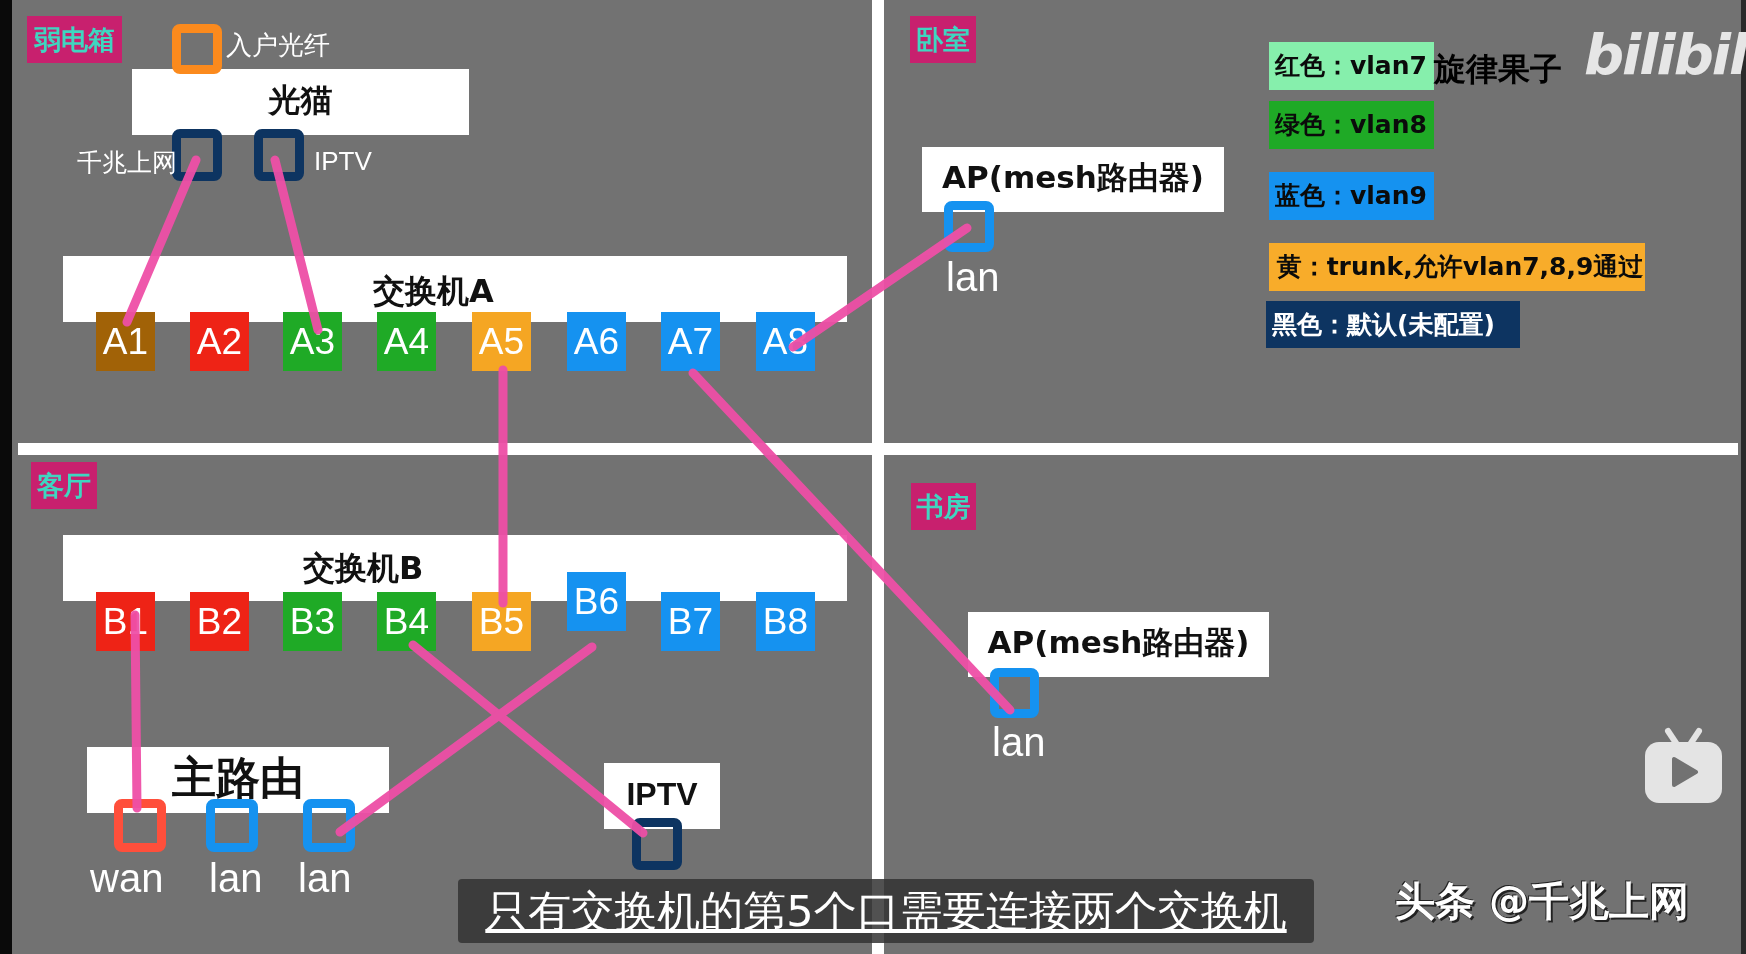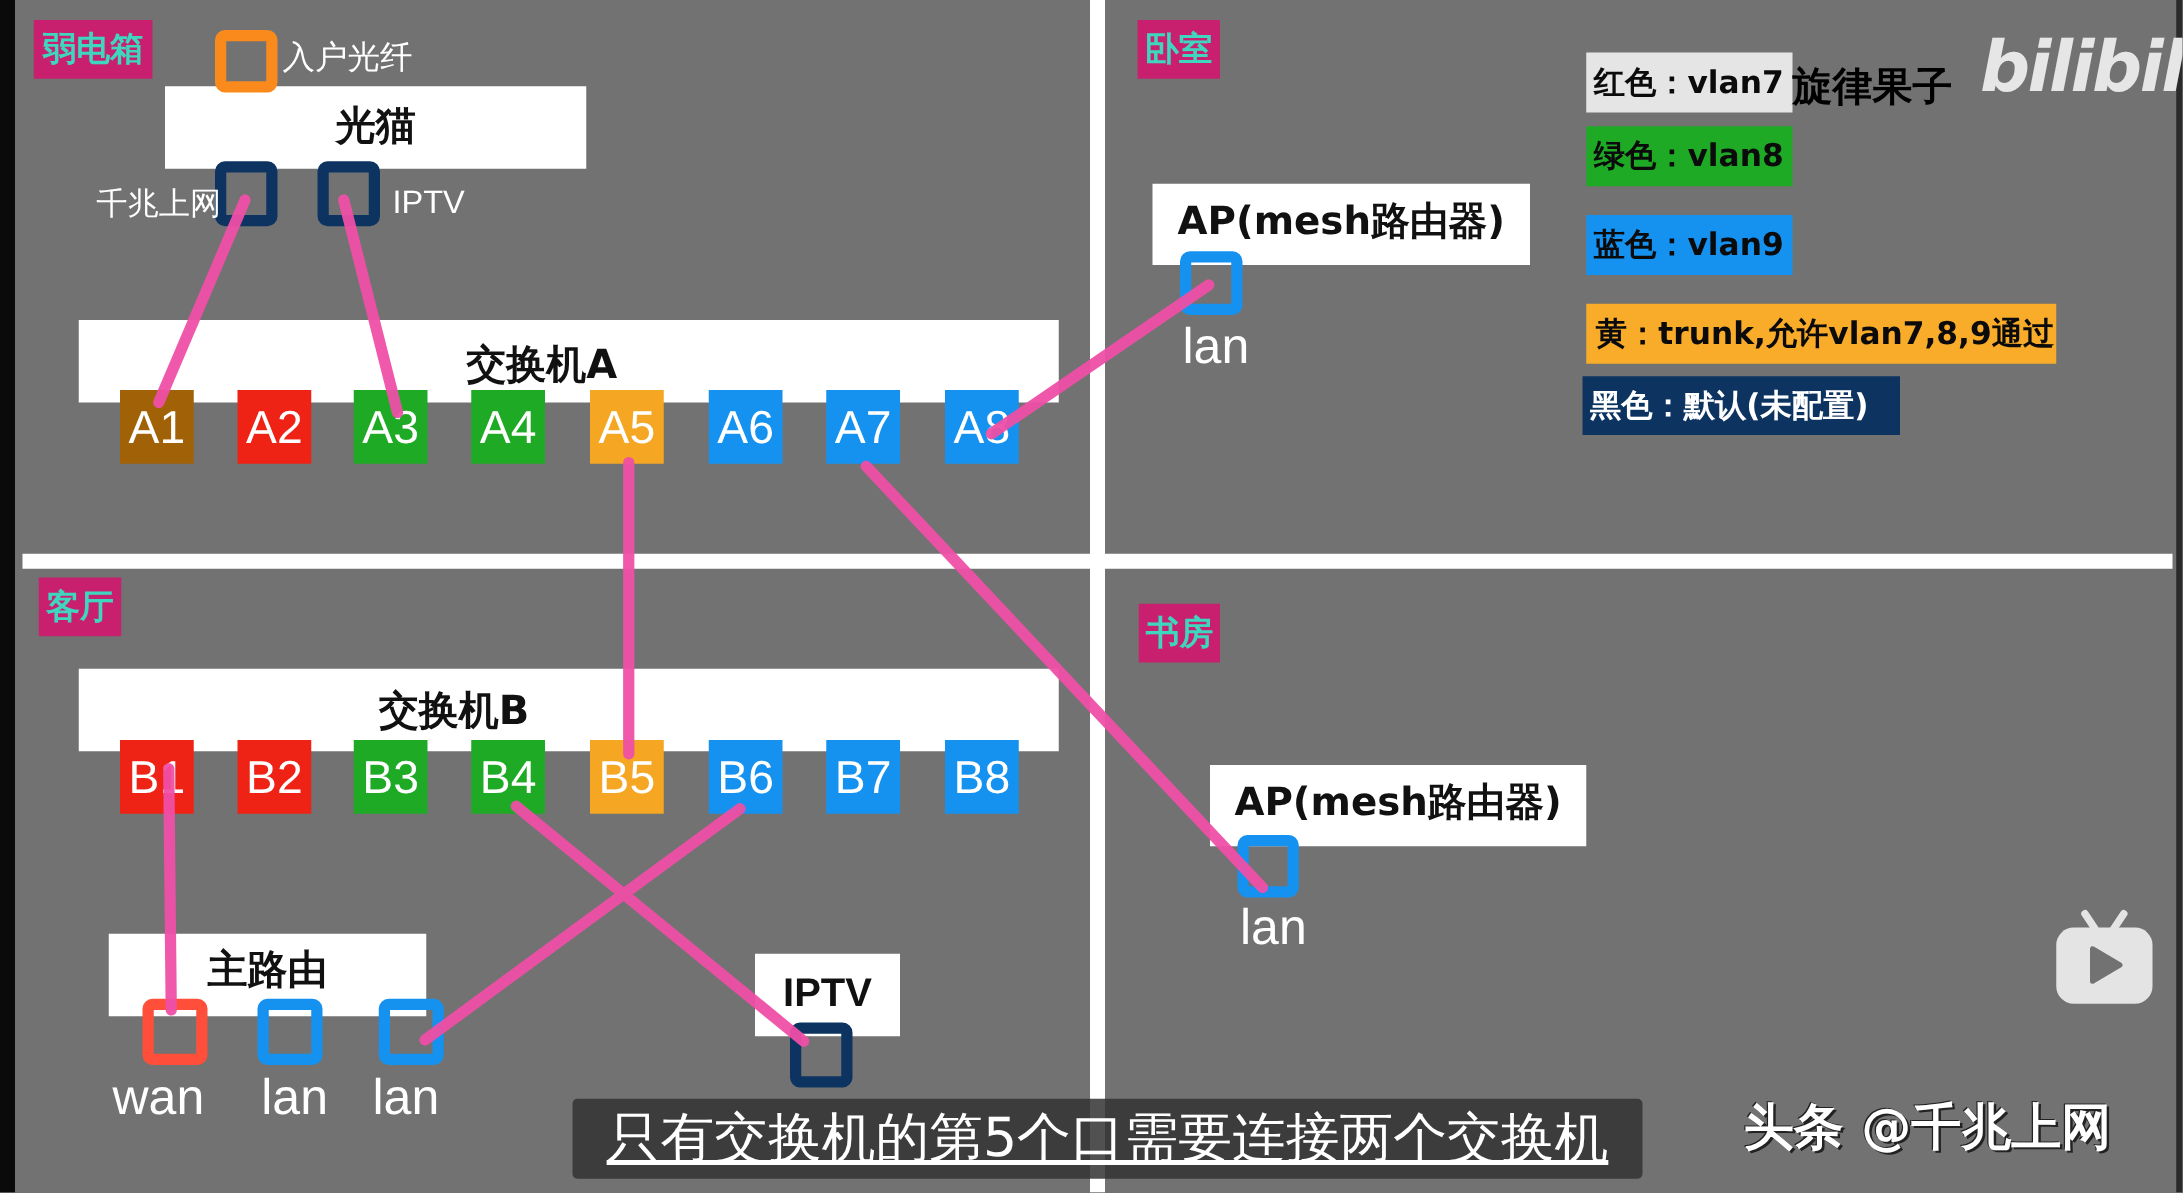--- a/index.html
+++ b/index.html
@@ -86,25 +86,25 @@
 <div class="abs port" style="left: 756px; top: 312px; background: rgb(21, 146, 240);"><span>A8</span></div>
 
 <div class="abs device" style="left:63px;top:535px;width:784px;height:66px;font-size:32px;line-height:66px;">
   <span style="position:absolute;left:240px;top:0px;">交换机B</span>
 </div>
 <div class="abs port" style="left: 96px; top: 592px; background: rgb(238, 35, 22);"><span>B1</span></div>
 <div class="abs port" style="left: 190px; top: 592px; background: rgb(238, 35, 22);"><span>B2</span></div>
 <div class="abs port" style="left: 283px; top: 592px; background: rgb(31, 170, 38);"><span>B3</span></div>
 <div class="abs port" style="left: 377px; top: 592px; background: rgb(31, 170, 38);"><span>B4</span></div>
 <div class="abs port" style="left: 472px; top: 592px; background: rgb(245, 166, 35);"><span>B5</span></div>
-<div class="abs port" style="left: 567px; top: 592px; background: rgb(21, 146, 240);"><span>B6</span></div>
+<div class="abs port" style="left: 567px; top: 572px; background: rgb(21, 146, 240);"><span>B6</span></div>
 <div class="abs port" style="left: 661px; top: 592px; background: rgb(21, 146, 240);"><span>B7</span></div>
 <div class="abs port" style="left: 756px; top: 592px; background: rgb(21, 146, 240);"><span>B8</span></div>
 
-<div class="abs device" style="left:87px;top:747px;width:254px;height:66px;font-size:32px;line-height:62px;font-family:Liberation Mono, monospace;">
+<div class="abs device" style="left:87px;top:747px;width:302px;height:66px;font-size:44px;line-height:62px;">
   <span>主路由</span>
 </div>
 <div class="abs jack" style="left:114px;top:799px;width:52px;height:53px;border-color:#ff4f3b;"></div>
 <div class="abs jack" style="left:206px;top:799px;width:52px;height:53px;border-color:#1592f0;"></div>
 <div class="abs jack" style="left:303px;top:799px;width:52px;height:53px;border-color:#1592f0;"></div>
 <div class="abs plain-label" style="left:90px;top:856px;font-size:40px;font-family:'Liberation Sans',sans-serif;">wan</div>
 <div class="abs plain-label" style="left:209px;top:856px;font-size:40px;font-family:'Liberation Sans',sans-serif;">lan</div>
 <div class="abs plain-label" style="left:298px;top:856px;font-size:40px;font-family:'Liberation Sans',sans-serif;">lan</div>
 
 <div class="abs device" style="left:604px;top:763px;width:116px;height:66px;font-size:32px;line-height:62px;font-family:'Liberation Sans',sans-serif;">
@@ -117,21 +117,21 @@
 </div>
 <div class="abs jack" style="left:944px;top:201px;width:50px;height:51px;border-color:#1592f0;"></div>
 <div class="abs plain-label" style="left:946px;top:255px;font-size:40px;font-family:'Liberation Sans',sans-serif;">lan</div>
 
 <div class="abs device" style="left:968px;top:612px;width:301px;height:65px;font-size:31px;line-height:60px;">
   <span>AP(mesh路由器)</span>
 </div>
 <div class="abs jack" style="left:990px;top:668px;width:49px;height:50px;border-color:#1592f0;"></div>
 <div class="abs plain-label" style="left:992px;top:720px;font-size:40px;font-family:'Liberation Sans',sans-serif;">lan</div>
 
-<div class="abs legend" style="left: 1269px; top: 42px; width: 159px; height: 48px; background: #e5e5e5;">红色：vlan7</div>
+<div class="abs legend" style="left: 1269px; top: 42px; width: 159px; height: 48px; background: #86efac;">红色：vlan7</div>
 <div class="abs legend" style="left: 1269px; top: 101px; width: 159px; height: 48px; background: rgb(31, 170, 38);">绿色：vlan8</div>
 <div class="abs legend" style="left: 1269px; top: 172px; width: 159px; height: 48px; background: rgb(21, 146, 240);">蓝色：vlan9</div>
 <div class="abs legend" style="left: 1269px; top: 243px; width: 370px; height: 48px; background: rgb(248, 172, 42); text-align: center;">黄：trunk,允许vlan7,8,9通过</div>
 <div class="abs legend" style="left: 1266px; top: 301px; width: 248px; height: 47px; color: rgb(255, 255, 255); background: rgb(13, 52, 97);">黑色：默认(未配置)</div>
 
 <div class="abs brand-name" style="left:1434px;top:48px;">旋律果子</div>
 <div class="abs brand-logo" style="left:1584px;top:22px;">bilibili</div>
 
 <svg class="cables" width="1746" height="954" viewBox="0 0 1746 954">
   <g stroke="#ee4fa6" stroke-width="9" stroke-linecap="round" fill="none" opacity="0.95">

